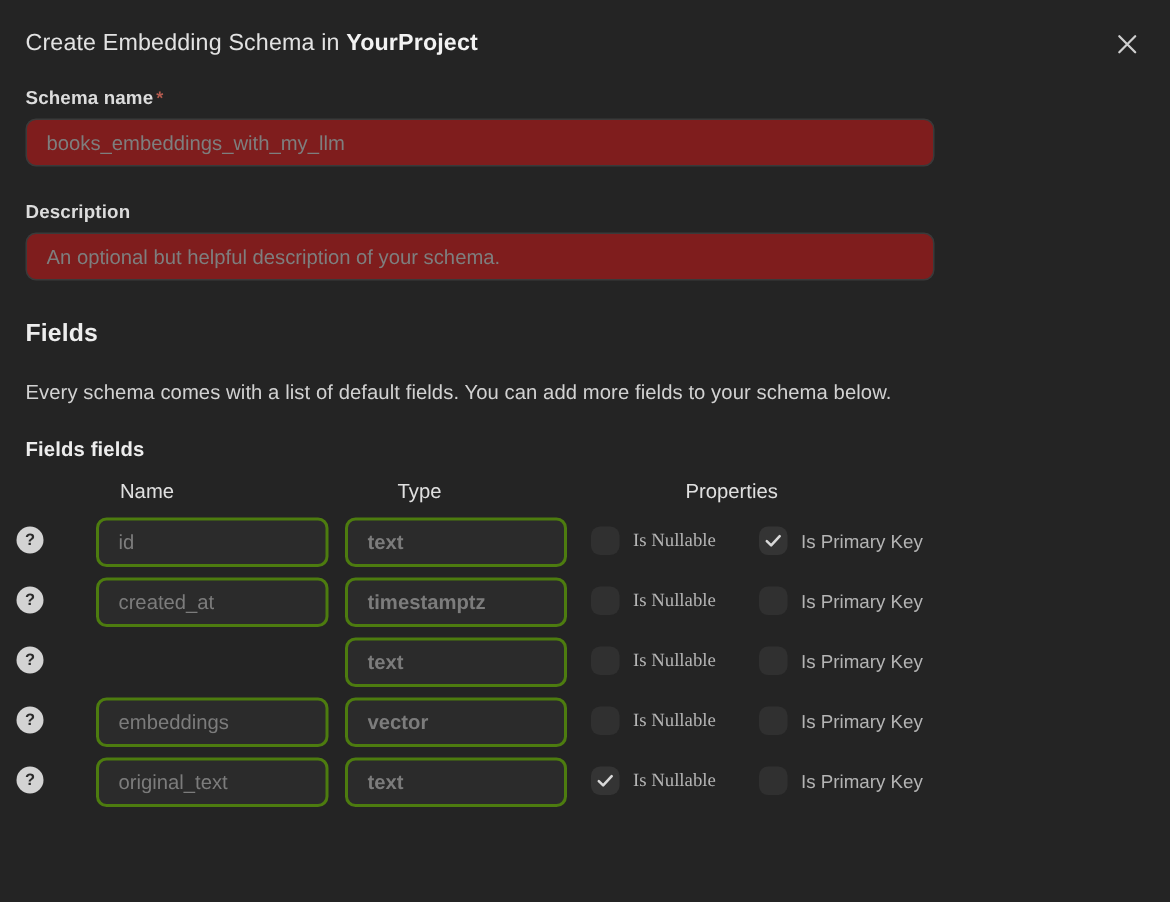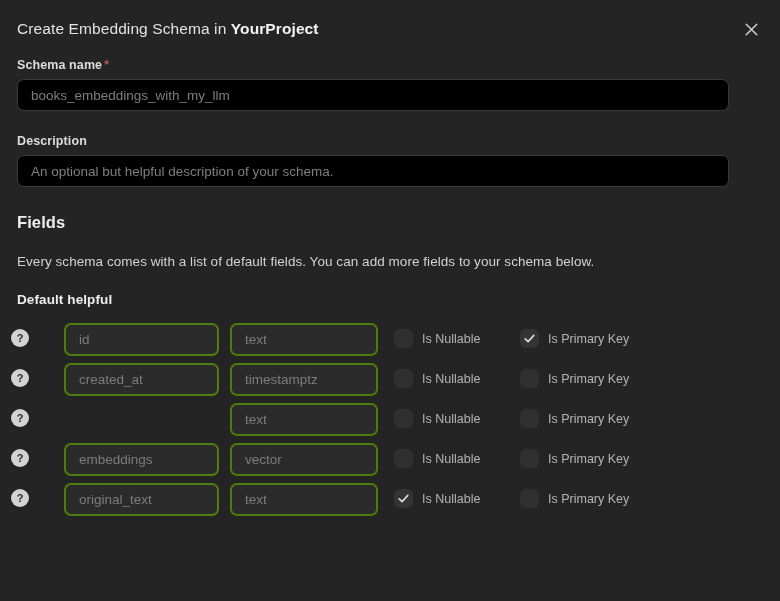--- a/index.html
+++ b/index.html
@@ -59,23 +59,23 @@
     letter-spacing: 0.1px;
   }
   .req-star {
     color: #b45b4f;
     font-size: 12px;
     margin-left: 2px;
     vertical-align: top;
   }
 
   .text-input {
-    width: 712px;
+    width: 606px;
     height: 32px;
-    background: #000000;
+    background: #7f1d1d;
     border: 1px solid #3a3a3a;
     border-radius: 7px;
     color: #8e8e8e;
     font-size: 13.5px;
     font-family: "Liberation Sans", sans-serif;
     padding: 0 13px;
     outline: none;
   }
   .text-input::placeholder { color: #7e7e7e; opacity: 1; }
 
@@ -151,30 +151,30 @@
     border: 2px solid #4d7c0f;
     border-radius: 7px;
     color: #8a8a8a;
     font-size: 13.5px;
     font-family: "Liberation Sans", sans-serif;
     padding: 0 13px;
     outline: none;
   }
   .cell-input::placeholder { color: #7c7c7c; opacity: 1; }
   .cell-input.name { left: 47px; width: 155px; }
-  .cell-input.type { left: 213px; width: 148px; }
+  .cell-input.type { left: 213px; width: 148px; font-weight: bold; }
 
   .prop-group {
     position: absolute;
     top: 9px;
     display: flex;
     align-items: center;
   }
-  .prop-group.nullable { left: 377px; }
-  .prop-group.primary  { left: 503px; }
+  .prop-group.nullable { left: 377px; font-family: Liberation Serif, serif; }
+  .prop-group.primary  { left: 489px; }
 
   .checkbox {
     width: 19px;
     height: 19px;
     border-radius: 6px;
     background: #303030;
     display: flex;
     align-items: center;
     justify-content: center;
     cursor: pointer;
@@ -218,23 +218,28 @@
 
   <div class="gap-1"></div>
 
   <div>
     <div class="field-label">Description</div>
     <input class="text-input" type="text" value="" placeholder="An optional but helpful description of your schema." style="">
   </div>
 
   <div class="section-head">Fields</div>
   <div class="section-desc">Every schema comes with a list of default fields. You can add more fields to your schema below.</div>
-  <div class="subsection-head">Default helpful</div>
+  <div class="subsection-head">Fields fields</div>
 
   <div class="fields-table">
+    <div class="col-head-row">
+      <div class="col-head name">Name</div>
+      <div class="col-head type">Type</div>
+      <div class="col-head props">Properties</div>
+    </div>
     <div id="rows-container">
         <div class="field-row">
           <div class="help-icon">?</div>
           <input class="cell-input name" type="text" value="" placeholder="id" style="">
           <input class="cell-input type" type="text" value="" placeholder="text" style="">
           <div class="prop-group nullable">
             <div class="checkbox">
               <span></span>
             </div>
             <span class="prop-label">Is Nullable</span>

